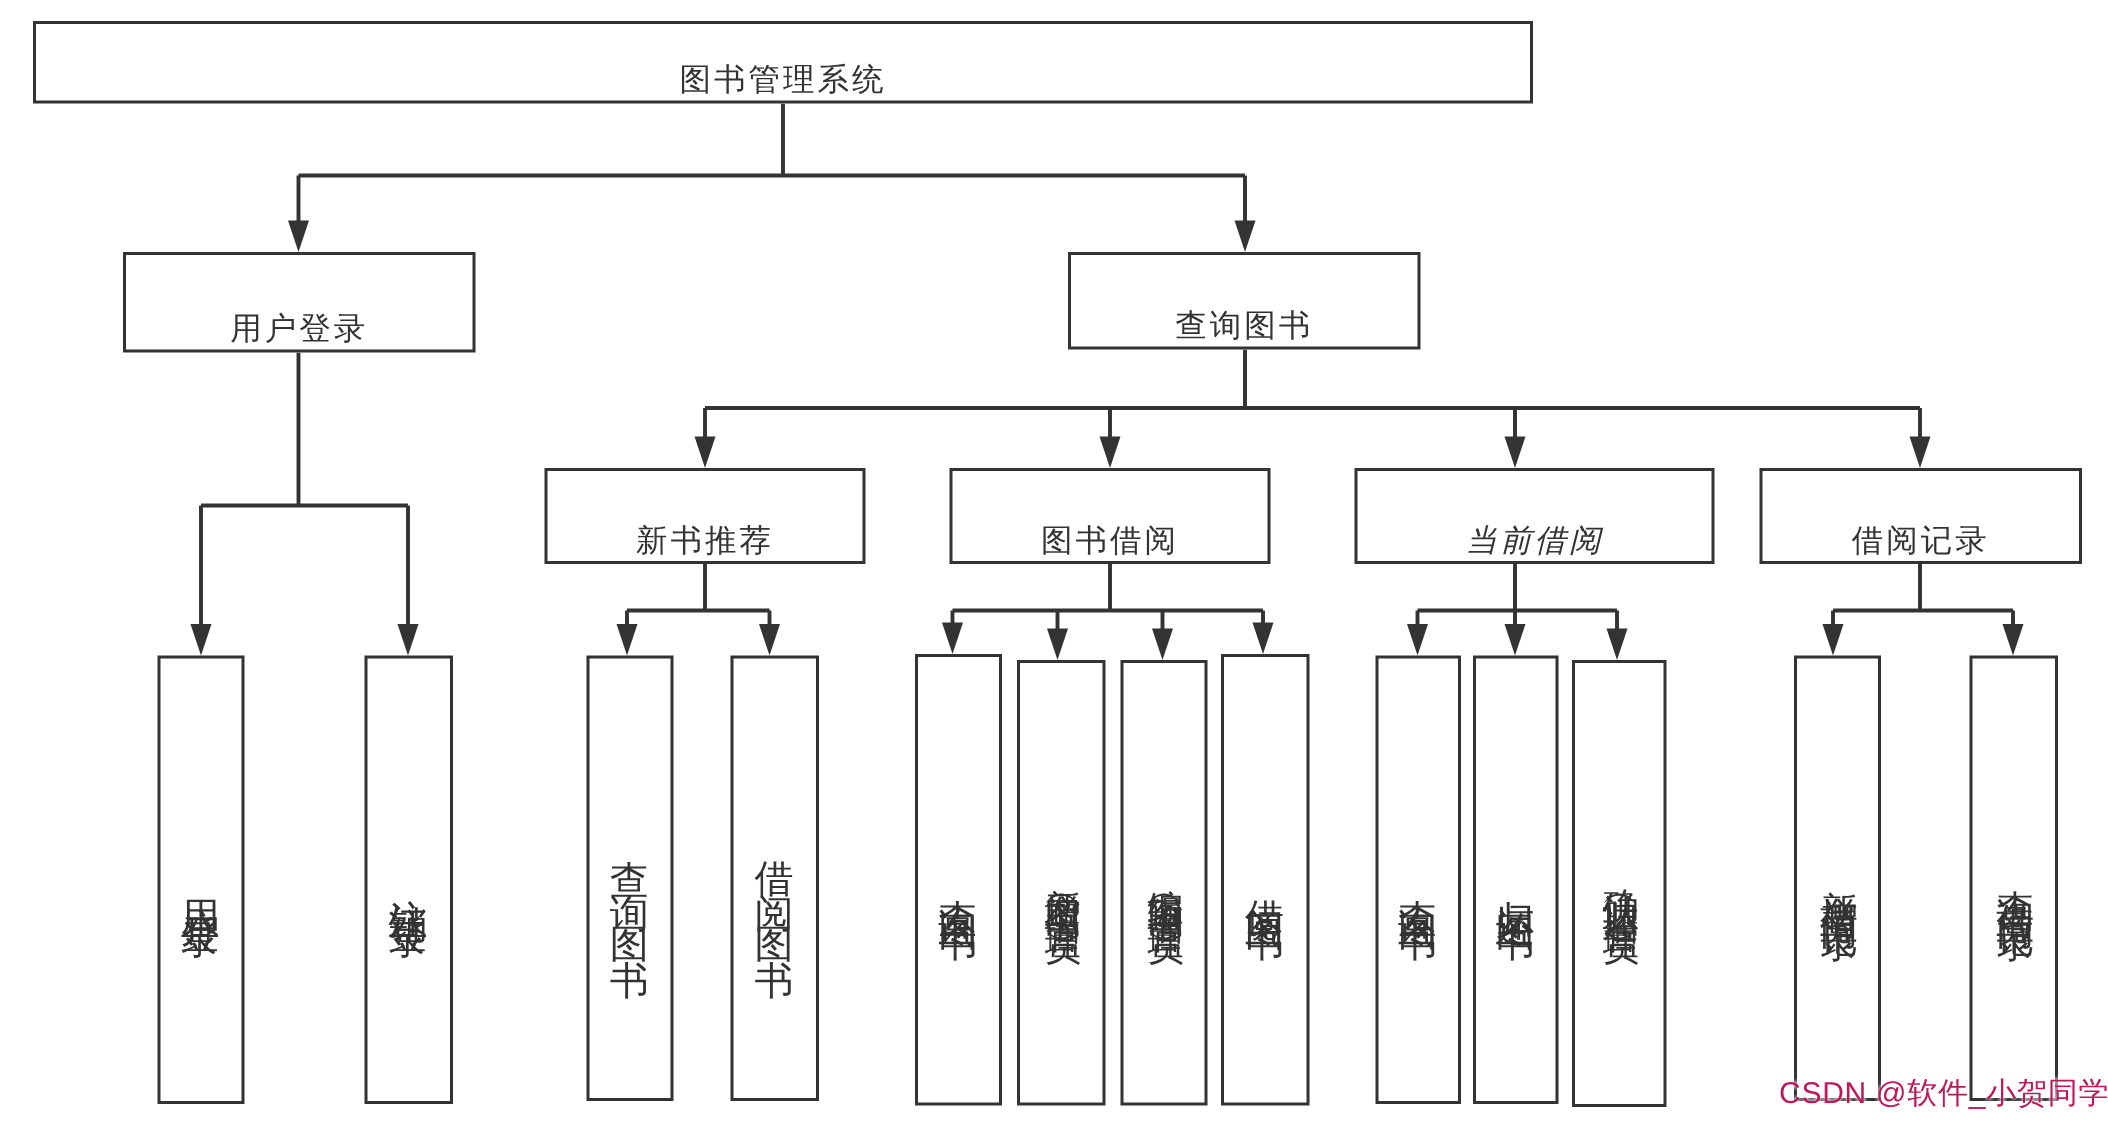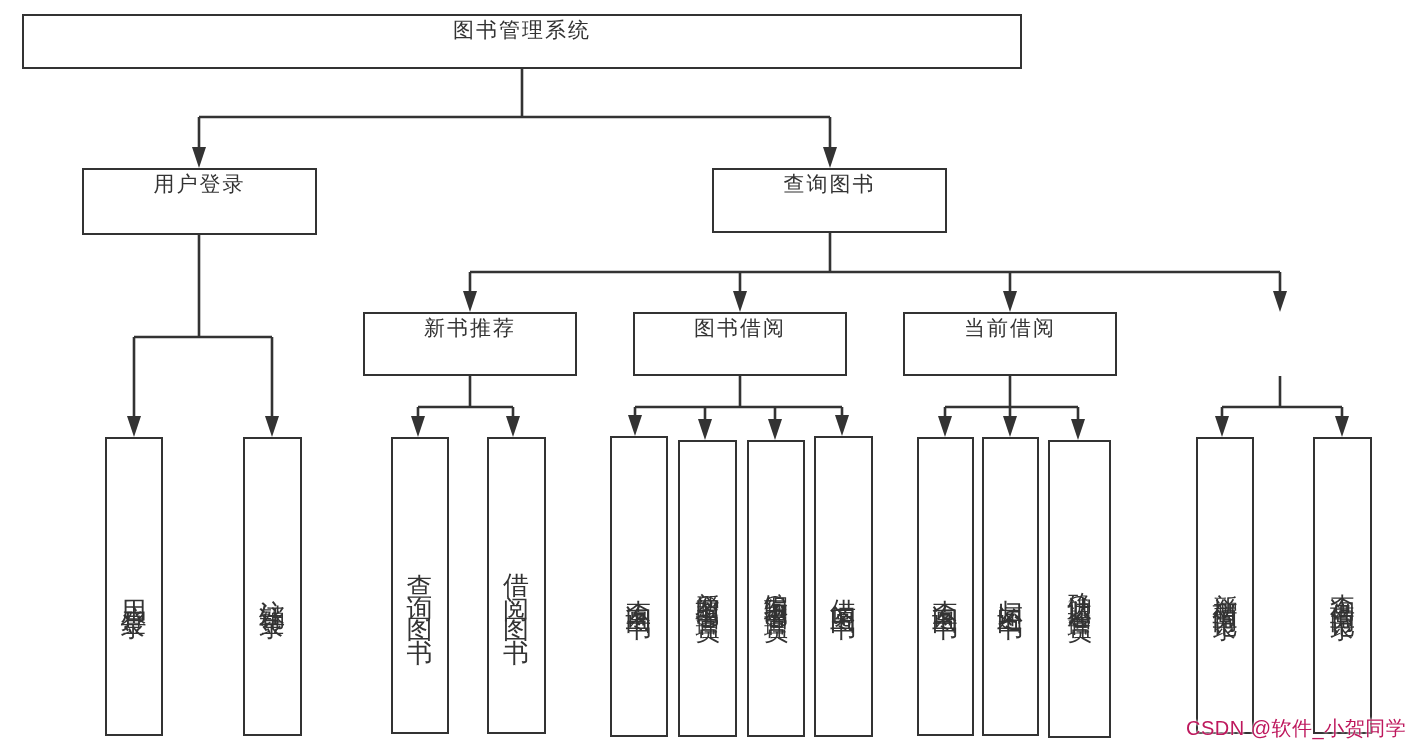--- a/index.html
+++ b/index.html
@@ -14,21 +14,21 @@
   .wires { position: absolute; left: 0; top: 0; width: 1405px; height: 747px; }
   .wires path { stroke: #333333; stroke-width: 2.6; fill: none; }
   .wires polygon { fill: #333333; stroke: none; }
 
   .box {
     position: absolute;
     box-sizing: border-box;
     border: 2.6px solid #333333;
     background: #ffffff;
     display: flex;
-    align-items: flex-start;
+    align-items: flex-end;
     justify-content: center;
     color: #333333;
     font-size: 21px;
     letter-spacing: 2px;
     white-space: nowrap;
   }
   .vbox {
     position: absolute;
     box-sizing: border-box;
     border: 2.4px solid #333333;
@@ -51,21 +51,21 @@
   .vbox.tight { font-size: 24px; letter-spacing: 4px; }
   .vbox.tight .label { padding-top: 4px; }
 
   
   #root        { left: 22px;   top: 14px;  width: 1000px; height: 55px; }
   #userLogin   { left: 82px;   top: 168px; width: 235px;  height: 67px; }
   #bookMgmt    { left: 712px;  top: 168px; width: 235px;  height: 65px; }
 
   #sec0 { left: 363px;  top: 312px; width: 214px; height: 64px; }
   #sec1 { left: 633px;  top: 312px; width: 214px; height: 64px; }
-  #sec2 { left: 903px;  top: 312px; width: 214px; height: 64px; }
+  #sec2 { left: 903px;  top: 312px; width: 240px; height: 64px; font-style: italic; }
   #sec3 { left: 1173px; top: 312px; width: 215px; height: 64px; }
 
   #ul0 { left: 105px;  top: 437px; width: 58px; height: 299px; }
   #ul1 { left: 243px;  top: 437px; width: 59px; height: 299px; }
 
   #nb0 { left: 391px;  top: 437px; width: 58px; height: 297px; }
   #nb1 { left: 487px;  top: 437px; width: 59px; height: 297px; }
 
   #bb0 { left: 610px;  top: 436px; width: 58px; height: 301px; }
   #bb1 { left: 678px;  top: 440px; width: 59px; height: 297px; }
@@ -141,20 +141,23 @@
 
   <div id="sec0" class="box">
     <span class="label">新书推荐</span>
   </div>
   <div id="sec1" class="box">
     <span class="label">图书借阅</span>
   </div>
   <div id="sec2" class="box">
     <span class="label">当前借阅</span>
   </div>
+  <div id="sec3" class="box">
+    <span class="label">借阅记录</span>
+  </div>
 
   <div id="ul0" class="vbox">
     <span class="label">用户登录</span>
   </div>
   <div id="ul1" class="vbox">
     <span class="label">注销登录</span>
   </div>
 
   <div id="nb0" class="vbox wide">
     <span class="label">查询图书</span>

